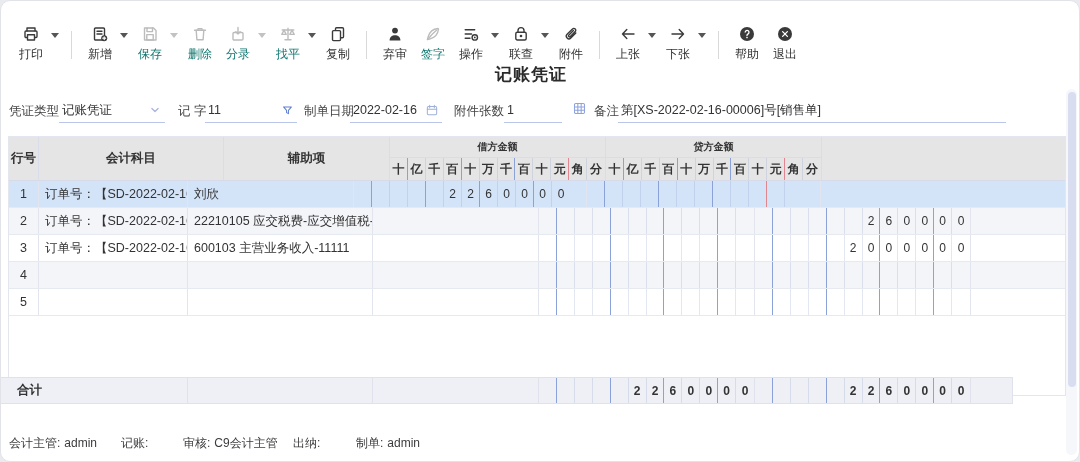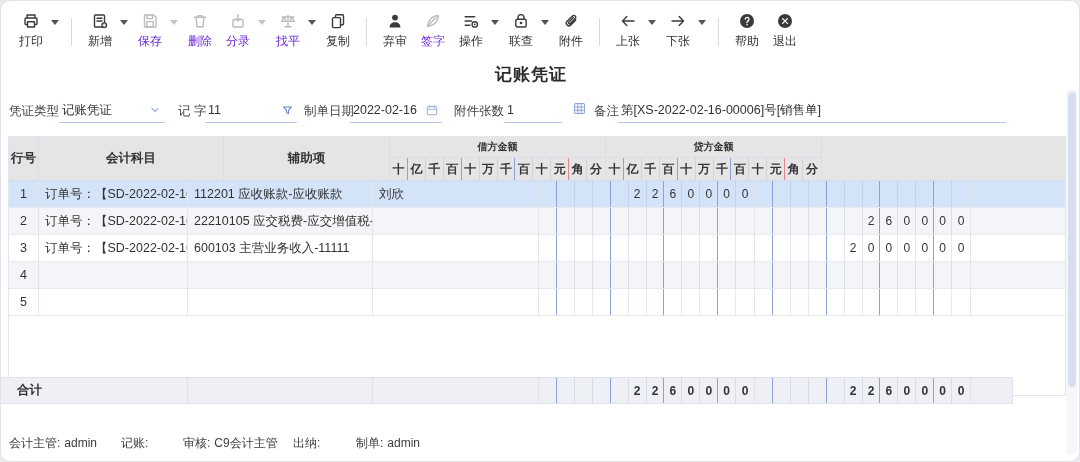--- a/index.html
+++ b/index.html
@@ -2,29 +2,29 @@
 <html><head>
 <meta charset="utf-8">
 <style>
   * { box-sizing: border-box; }
   html,body { margin:0; padding:0; width:1080px; height:462px; overflow:hidden;
     font-family:"Liberation Sans","DejaVu Sans",sans-serif; background:#e9ebef; }
   .card { position:absolute; inset:0; background:#fff; border-radius:10px;
     border:1px solid #e2e3e8; overflow:hidden; }
 
   
-  .toolbar { position:absolute; top:10px; left:14px; display:flex; align-items:center; }
+  .toolbar { position:absolute; top:23px; left:14px; display:flex; align-items:center; }
   .tb-group { display:flex; align-items:flex-start; margin-right:6px; }
   .tb-item { display:flex; flex-direction:column; align-items:center; min-width:32px;
     cursor:pointer; color:#3a3a3a; }
   .tb-item.disabled { color:#bcbcbc; }
   .tb-icon { height:20px; display:flex; align-items:center; }
   .tb-icon svg { display:block; }
   .tb-label { font-size:12px; margin-top:2px; white-space:nowrap; color:#333; }
-  .tb-item.disabled .tb-label { color:#6d28d9; }
+  .tb-item.disabled .tb-label { color:#0f766e; }
   .caret { width:0; height:0; border-left:4px solid transparent; border-right:4px solid transparent;
     border-top:5px solid #555; margin:9px 0 0 4px; cursor:pointer; }
   .caret.disabled { border-top-color:#c2c2c2; }
   .tb-sep { width:1px; height:28px; background:#d9d9d9; margin:3px 12px 0 6px; }
 
   
   .page-title { position:absolute; top:62px; left:0; width:1060px; text-align:center;
     font-size:17px; font-weight:bold; color:#2b2b2b; letter-spacing:1px; }
 
   
@@ -372,21 +372,20 @@
             <div class="dcell">角</div>
             <div class="dcell">分</div>
           </div>
       </div>
       <div class="th c-fill"></div>
     </div>
     <div class="tbody">
         <div class="trow sel">
           <div class="c c-rno">1</div>
           <div class="c c-sum">订单号：【SD-2022-02-16-00003...</div>
-          <div class="c c-acc">112201 应收账款-应收账款</div>
           <div class="c c-aux">刘欣</div>
           <div class="amt">
             <div class="dcell gb"></div>
             <div class="dcell"></div>
             <div class="dcell"></div>
             <div class="dcell gb"></div>
             <div class="dcell"></div>
             <div class="dcell">2</div>
             <div class="dcell gb">2</div>
             <div class="dcell">6</div>

